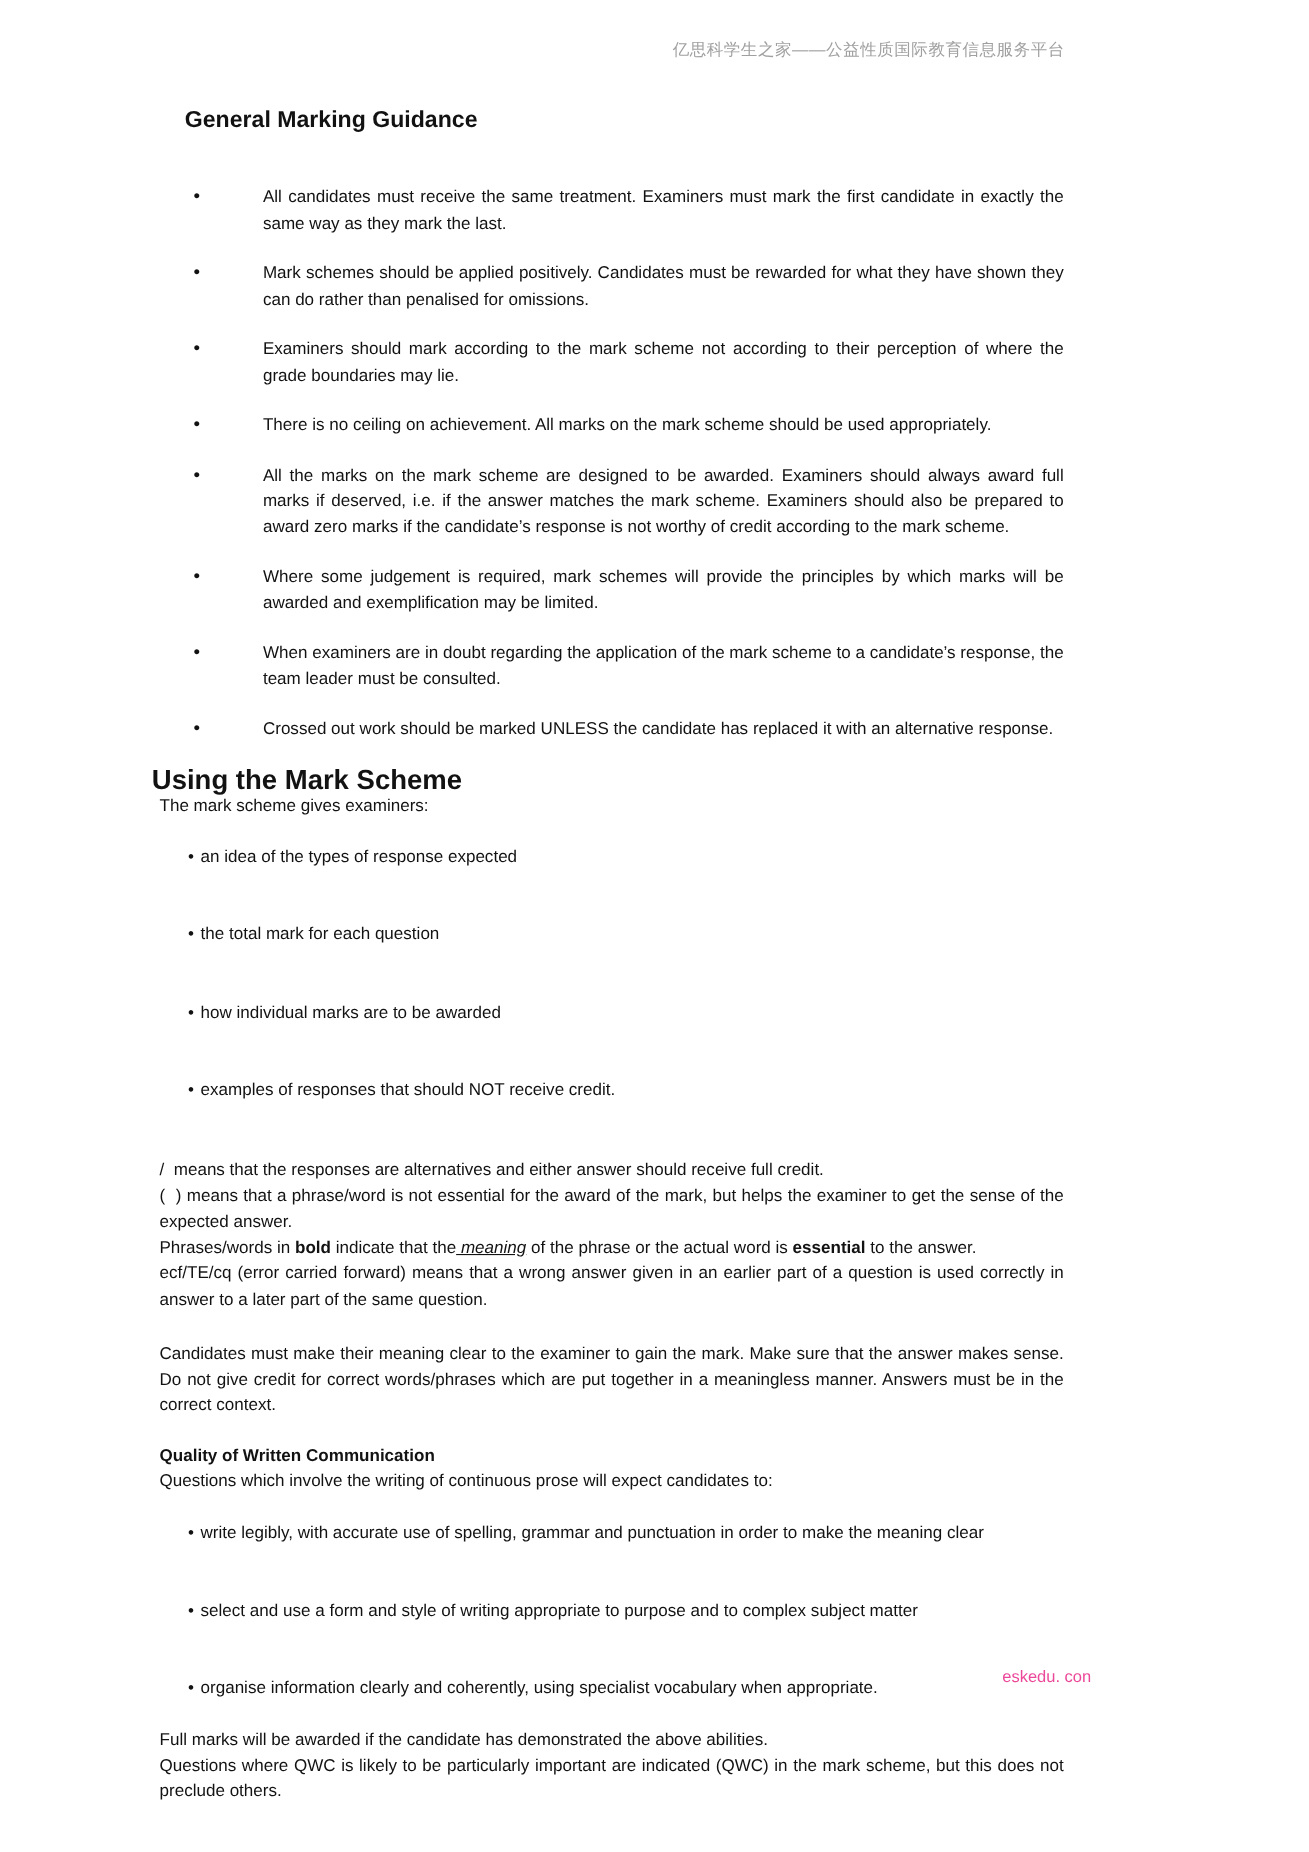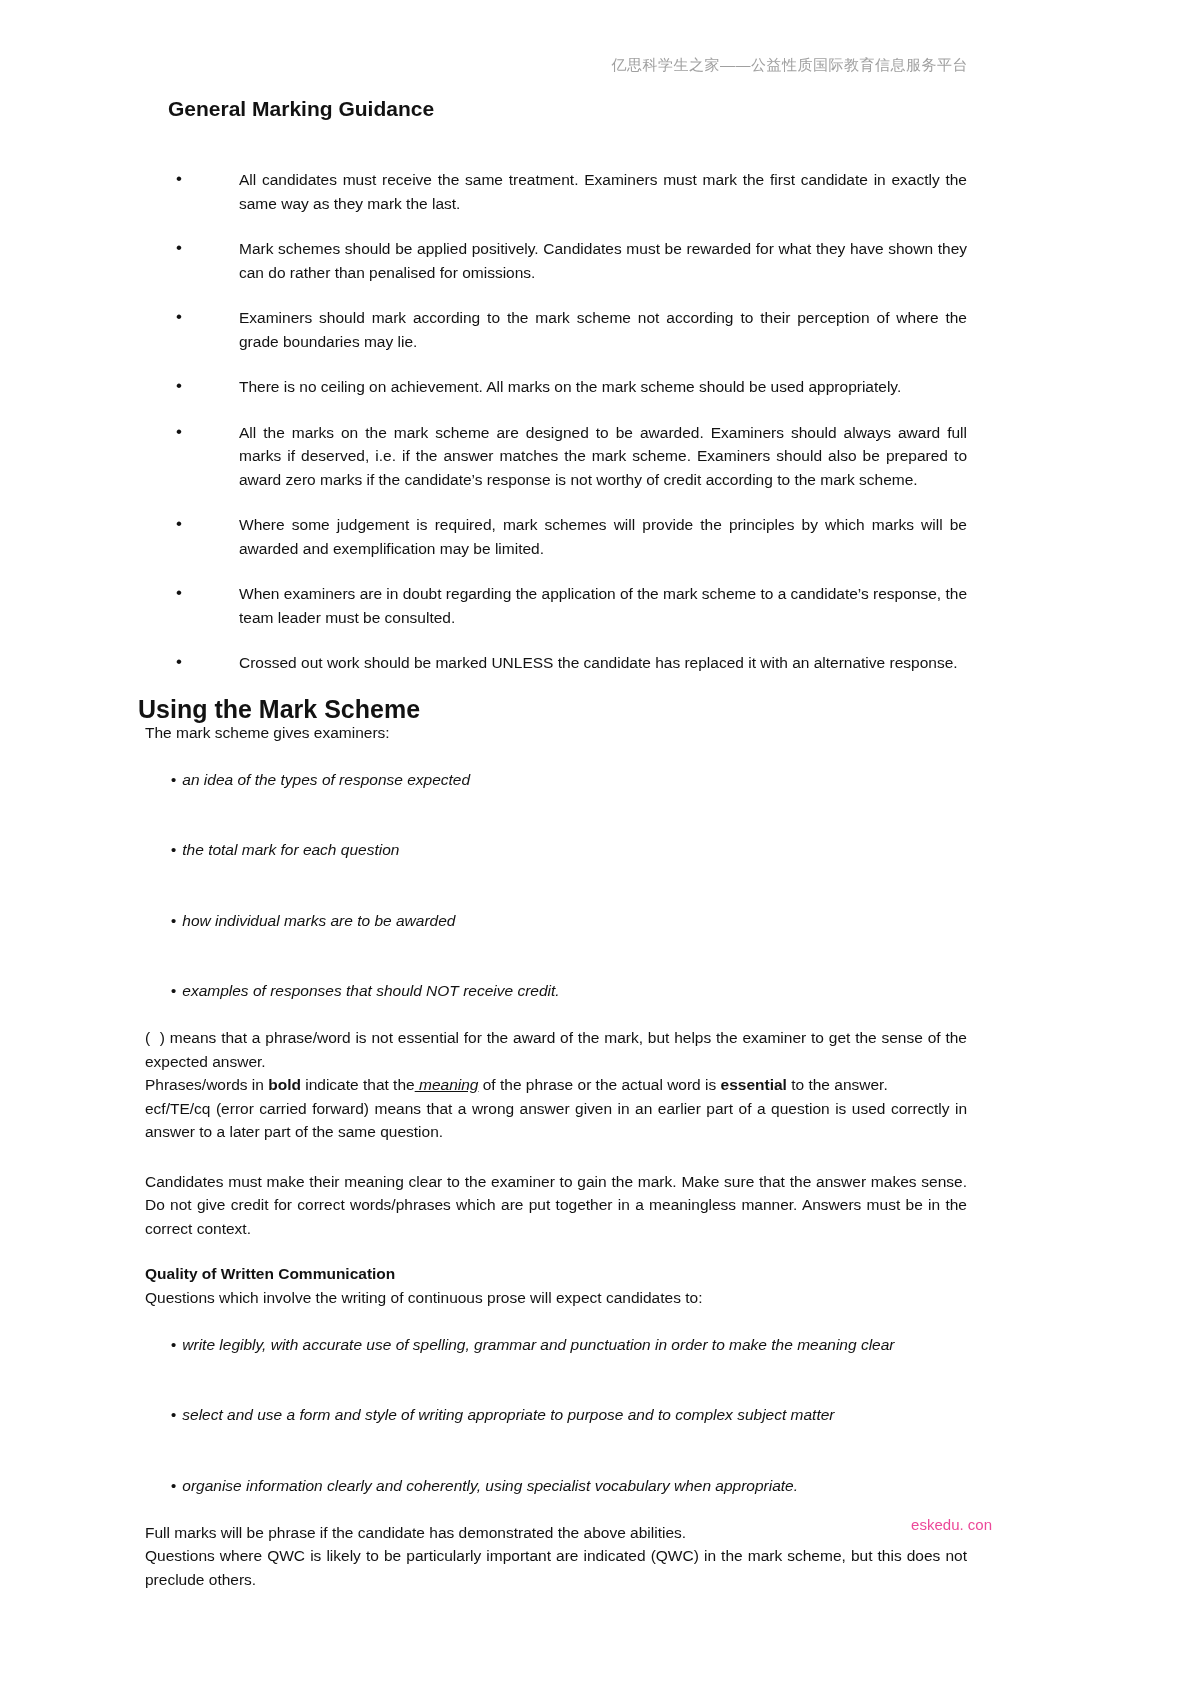--- a/index.html
+++ b/index.html
@@ -5,21 +5,21 @@
   html,body { margin:0; padding:0; background:#ffffff; }
   .page {
     position:relative;
     width:1190px; height:1684px;
     background:#ffffff;
     font-family:"Liberation Sans", sans-serif;
     color:#121212;
     overflow:hidden;
   }
   .hdr {
-    position:absolute; top:56px; right:222px;
+    position:absolute; top:36px; right:222px;
     font-size:15px; color:#a0a0a0;
     letter-spacing:0.5px;
     white-space:nowrap;
   }
   .doc {
     position:absolute; left:145px; top:0;
     width:822px;
     font-size:15.5px; line-height:23.5px;
   }
   .title {
@@ -30,21 +30,21 @@
   ul.bullets li {
     position:relative; padding-left:94px;
     text-align:justify; margin-bottom:22px;
   }
   ul.bullets li .mark { position:absolute; left:31px; top:-1px; font-size:17px; }
   .using-heading {
     margin:20px 0 0 -7px;
     font-size:25px; line-height:24px; font-weight:bold;
   }
   .doc p { margin:0; text-align:justify; white-space:pre-wrap; }
-  .gives-line, .qwc-line { text-align:justify; white-space:pre-wrap;font-style:italic; }
+  .gives-line, .qwc-line { text-align:justify; white-space:pre-wrap; }
   .inline-bullet { padding-right:6px; }
   .gap-top { margin-top:26px !important; }
   .qwc-heading {
     margin:22px 0 0 0;
     font-size:15.5px; line-height:23.5px; font-weight:bold;
   }
   .bold-word { font-weight:bold; }
   .underline-word { text-decoration:underline;font-style:italic; }
   .footer {
     position:absolute; top:1516px; right:198px;
@@ -107,39 +107,40 @@
     <div class="gives-line">
       <span class="inline-bullet">•</span><span>the total mark for each question</span>
     </div>
     <div class="gives-line">
       <span class="inline-bullet">•</span><span>how individual marks are to be awarded</span>
     </div>
     <div class="gives-line">
       <span class="inline-bullet">•</span><span>examples of responses that should NOT receive credit.</span>
     </div>
 
+    <p class="gap-top">/  means that the responses are alternatives and either answer should receive full credit.</p>
     <p>(  ) means that a phrase/word is not essential for the award of the mark, but helps the examiner to get the sense of the expected answer.</p>
     <p><span>Phrases/words in </span><span class="bold-word">bold</span><span> indicate that the</span><span class="underline-word"> meaning</span><span> of the phrase or the actual word is </span><span class="bold-word">essential</span><span> to the answer.</span></p>
     <p>ecf/TE/cq (error carried forward) means that a wrong answer given in an earlier part of a question is used correctly in answer to a later part of the same question.</p>
 
     <p class="gap-top">Candidates must make their meaning clear to the examiner to gain the mark. Make sure that the answer makes sense. Do not give credit for correct words/phrases which are put together in a meaningless manner. Answers must be in the correct context.</p>
 
     <h3 class="qwc-heading">Quality of Written Communication</h3>
     <p>Questions which involve the writing of continuous prose will expect candidates to:</p>
 
     <div class="qwc-line">
       <span class="inline-bullet">•</span><span>write legibly, with accurate use of spelling, grammar and punctuation in order to make the meaning clear</span>
     </div>
     <div class="qwc-line">
       <span class="inline-bullet">•</span><span>select and use a form and style of writing appropriate to purpose and to complex subject matter</span>
     </div>
     <div class="qwc-line">
       <span class="inline-bullet">•</span><span>organise information clearly and coherently, using specialist vocabulary when appropriate.</span>
     </div>
 
-    <p>Full marks will be phrase if the candidate has demonstrated the above abilities.</p>
+    <p>Full marks will be awarded if the candidate has demonstrated the above abilities.</p>
     <p>Questions where QWC is likely to be particularly important are indicated (QWC) in the mark scheme, but this does not preclude others.</p>
 
   </div>
 
   <div class="footer">eskedu. con</div>
 
 </div>
 
 </body></html>

